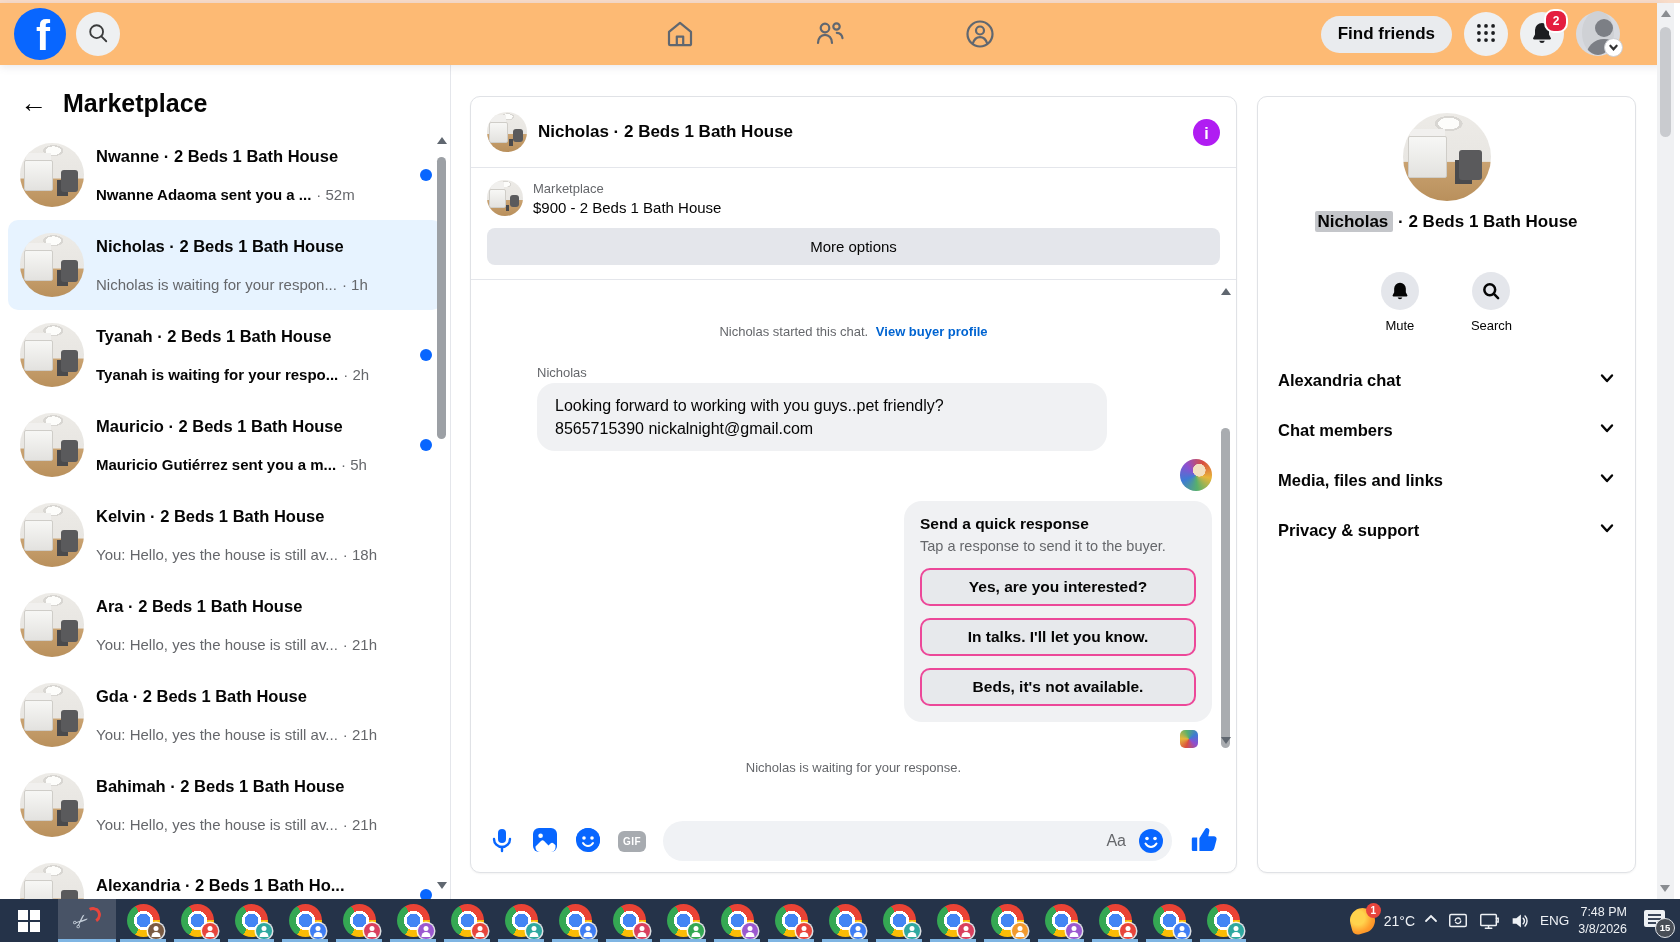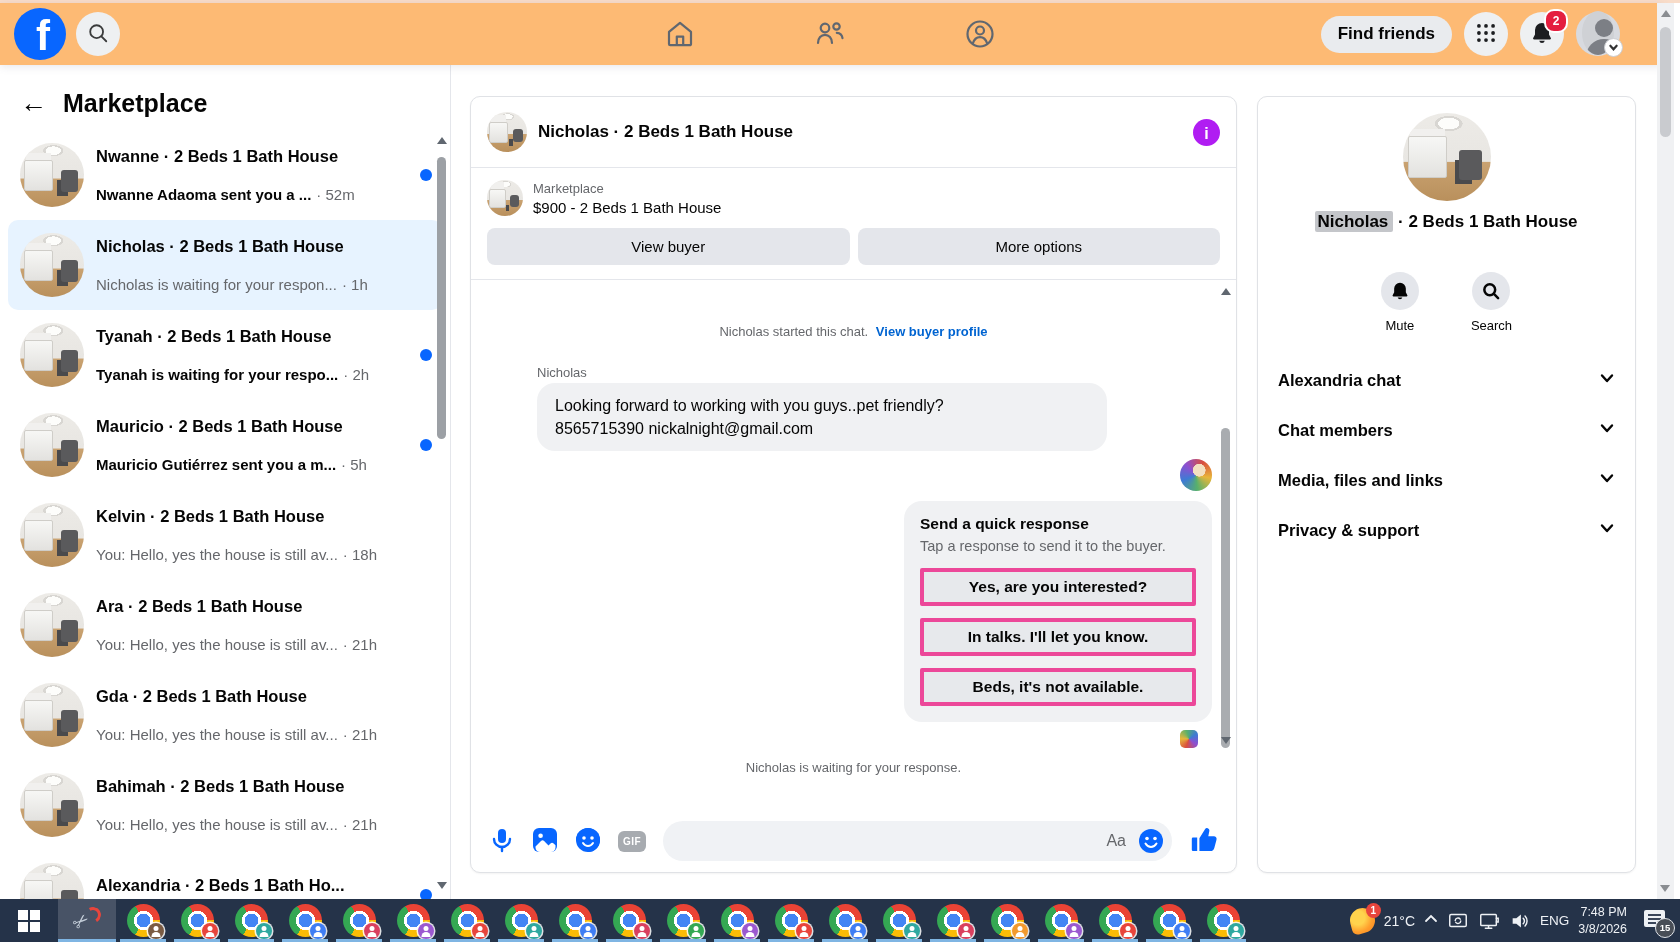--- a/index.html
+++ b/index.html
@@ -92,21 +92,21 @@
   .bubble-msg{margin-left:42px;width:570px;padding:11px 18px;font-size:16px;line-height:1.45;}
   .msg-line{display:block;}
   .group{display:flex;align-items:flex-end;gap:10px;margin-top:8px;flex-direction:column;}
   .buyer-av{width:32px;height:32px;border-radius:50%;flex:none;
             background:radial-gradient(circle at 60% 35%,#f3e0c0 0 22%,transparent 23%),
             conic-gradient(from 30deg,#d94f3d,#e8b63a,#58b06b,#3e7bd4,#8e4fd0,#d94f3d);}
   .bubble-quick{width:308px;padding:14px 16px 16px;}
   .qr-title{font-size:15.5px;font-weight:bold;}
   .qr-sub{font-size:14.5px;color:#65676b;margin-top:5px;}
   .qr-options{display:flex;flex-direction:column;gap:12px;margin-top:14px;}
-  .qr-btn{height:38px;border-radius:2px;background:#e7e9ec;border:4px solid #ec4899;font-family:inherit;
+  .qr-btn{height:38px;border-radius:10px;background:#e7e9ec;border:2px solid #ec4899;font-family:inherit;
           font-size:15.5px;font-weight:bold;color:#050505;cursor:pointer;}
   .seen-row{display:flex;justify-content:flex-end;margin:8px 14px 0 0;}
   .seen-thumb{width:18px;height:18px;border-radius:5px;
               background:conic-gradient(from 200deg,#d94f3d,#e8b63a,#58b06b,#3e7bd4,#8e4fd0,#d94f3d);}
   .waiting{text-align:center;font-size:13px;color:#65676b;margin-top:12px;}
   .chat-scroll{position:absolute;right:4px;top:8px;bottom:66px;width:12px;}
   .chat-thumb{position:absolute;left:1px;top:140px;width:9px;height:320px;border-radius:5px;background:#a9acb0;}
   .chat-scroll .tri-down{position:absolute;bottom:0;left:1px;}
   
   .input-row{flex:none;height:62px;display:flex;align-items:center;gap:17px;padding:0 18px;}
@@ -384,21 +384,20 @@
       </div>
       <div class="mp-section">
         <div class="mp-row">
           <span class="av av36 kitchen"></span>
           <span>
             <div class="mp-label">Marketplace</div>
             <div class="mp-listing">$900 - 2 Beds 1 Bath House</div>
           </span>
         </div>
         <div class="mp-buttons">
-          <button class="gray-btn">View buyer</button>
           <button class="gray-btn">More options</button>
         </div>
       </div>
       <div class="messages">
         <div class="sys-row">
           <span>Nicholas started this chat.</span>
           <span class="sys-link">View buyer profile</span>
         </div>
         <div class="sender-label">Nicholas</div>
         <div class="bubble bubble-msg">

